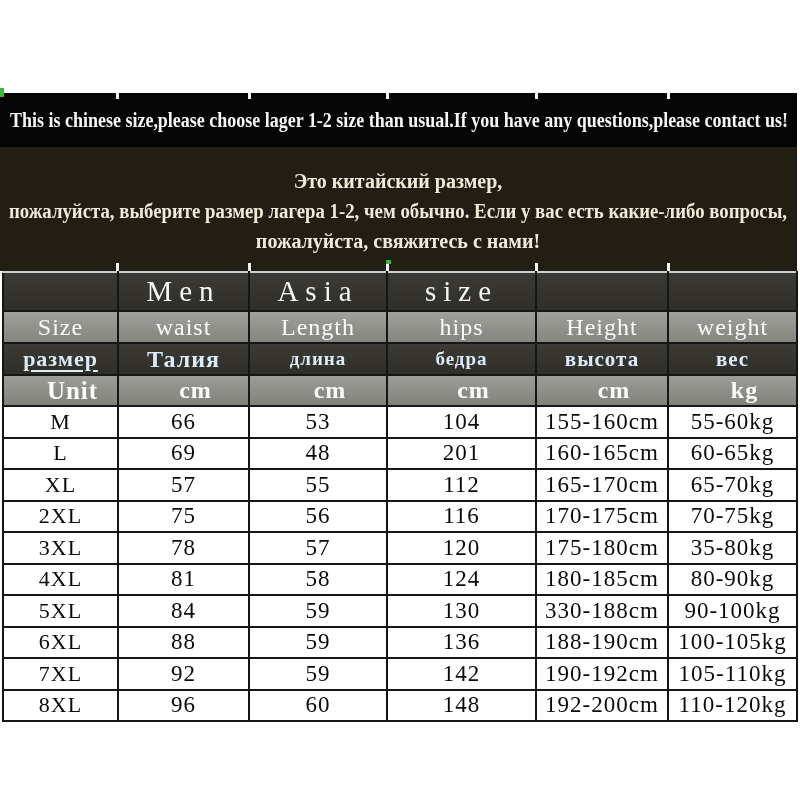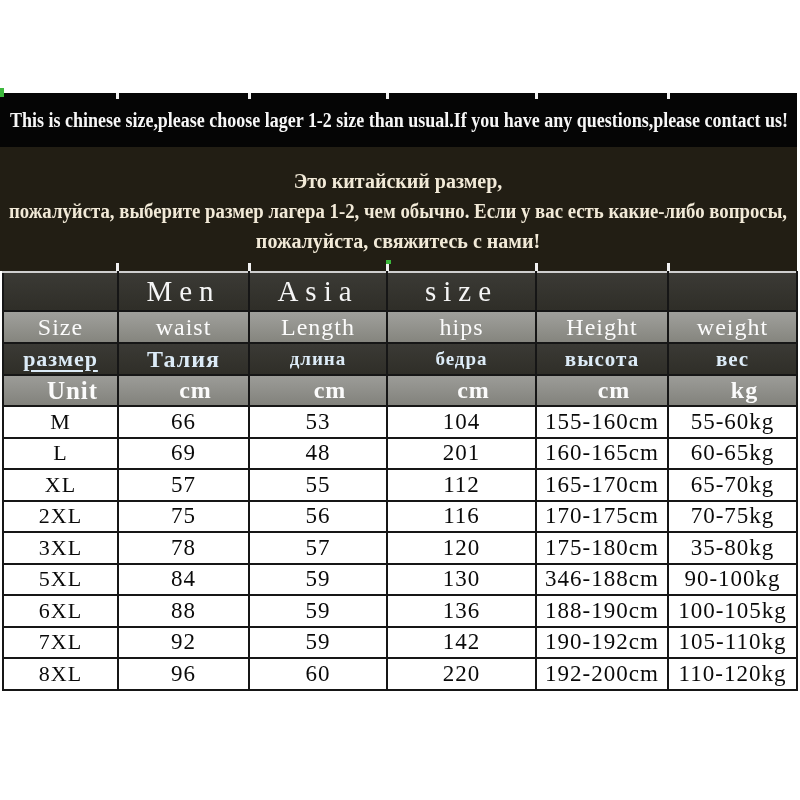--- a/index.html
+++ b/index.html
@@ -180,25 +180,33 @@
         </tr>
         <tr class="data-row">
           <td class="first">3XL</td>
           <td class="">78</td>
           <td class="">57</td>
           <td class="">120</td>
           <td class="">175-180cm</td>
           <td class="">35-80kg</td>
         </tr>
         <tr class="data-row">
+          <td class="first">4XL</td>
+          <td class="">81</td>
+          <td class="">58</td>
+          <td class="">124</td>
+          <td class="">180-185cm</td>
+          <td class="">80-90kg</td>
+        </tr>
+        <tr class="data-row">
           <td class="first">5XL</td>
           <td class="">84</td>
           <td class="">59</td>
           <td class="">130</td>
-          <td class="">346-188cm</td>
+          <td class="">330-188cm</td>
           <td class="">90-100kg</td>
         </tr>
         <tr class="data-row">
           <td class="first">6XL</td>
           <td class="">88</td>
           <td class="">59</td>
           <td class="">136</td>
           <td class="">188-190cm</td>
           <td class="">100-105kg</td>
         </tr>
@@ -207,20 +215,20 @@
           <td class="">92</td>
           <td class="">59</td>
           <td class="">142</td>
           <td class="">190-192cm</td>
           <td class="">105-110kg</td>
         </tr>
         <tr class="data-row">
           <td class="first">8XL</td>
           <td class="">96</td>
           <td class="">60</td>
-          <td class="">220</td>
+          <td class="">148</td>
           <td class="">192-200cm</td>
           <td class="">110-120kg</td>
         </tr>
       </tbody>
   </table>
 
 </div>
 
 </body></html>

